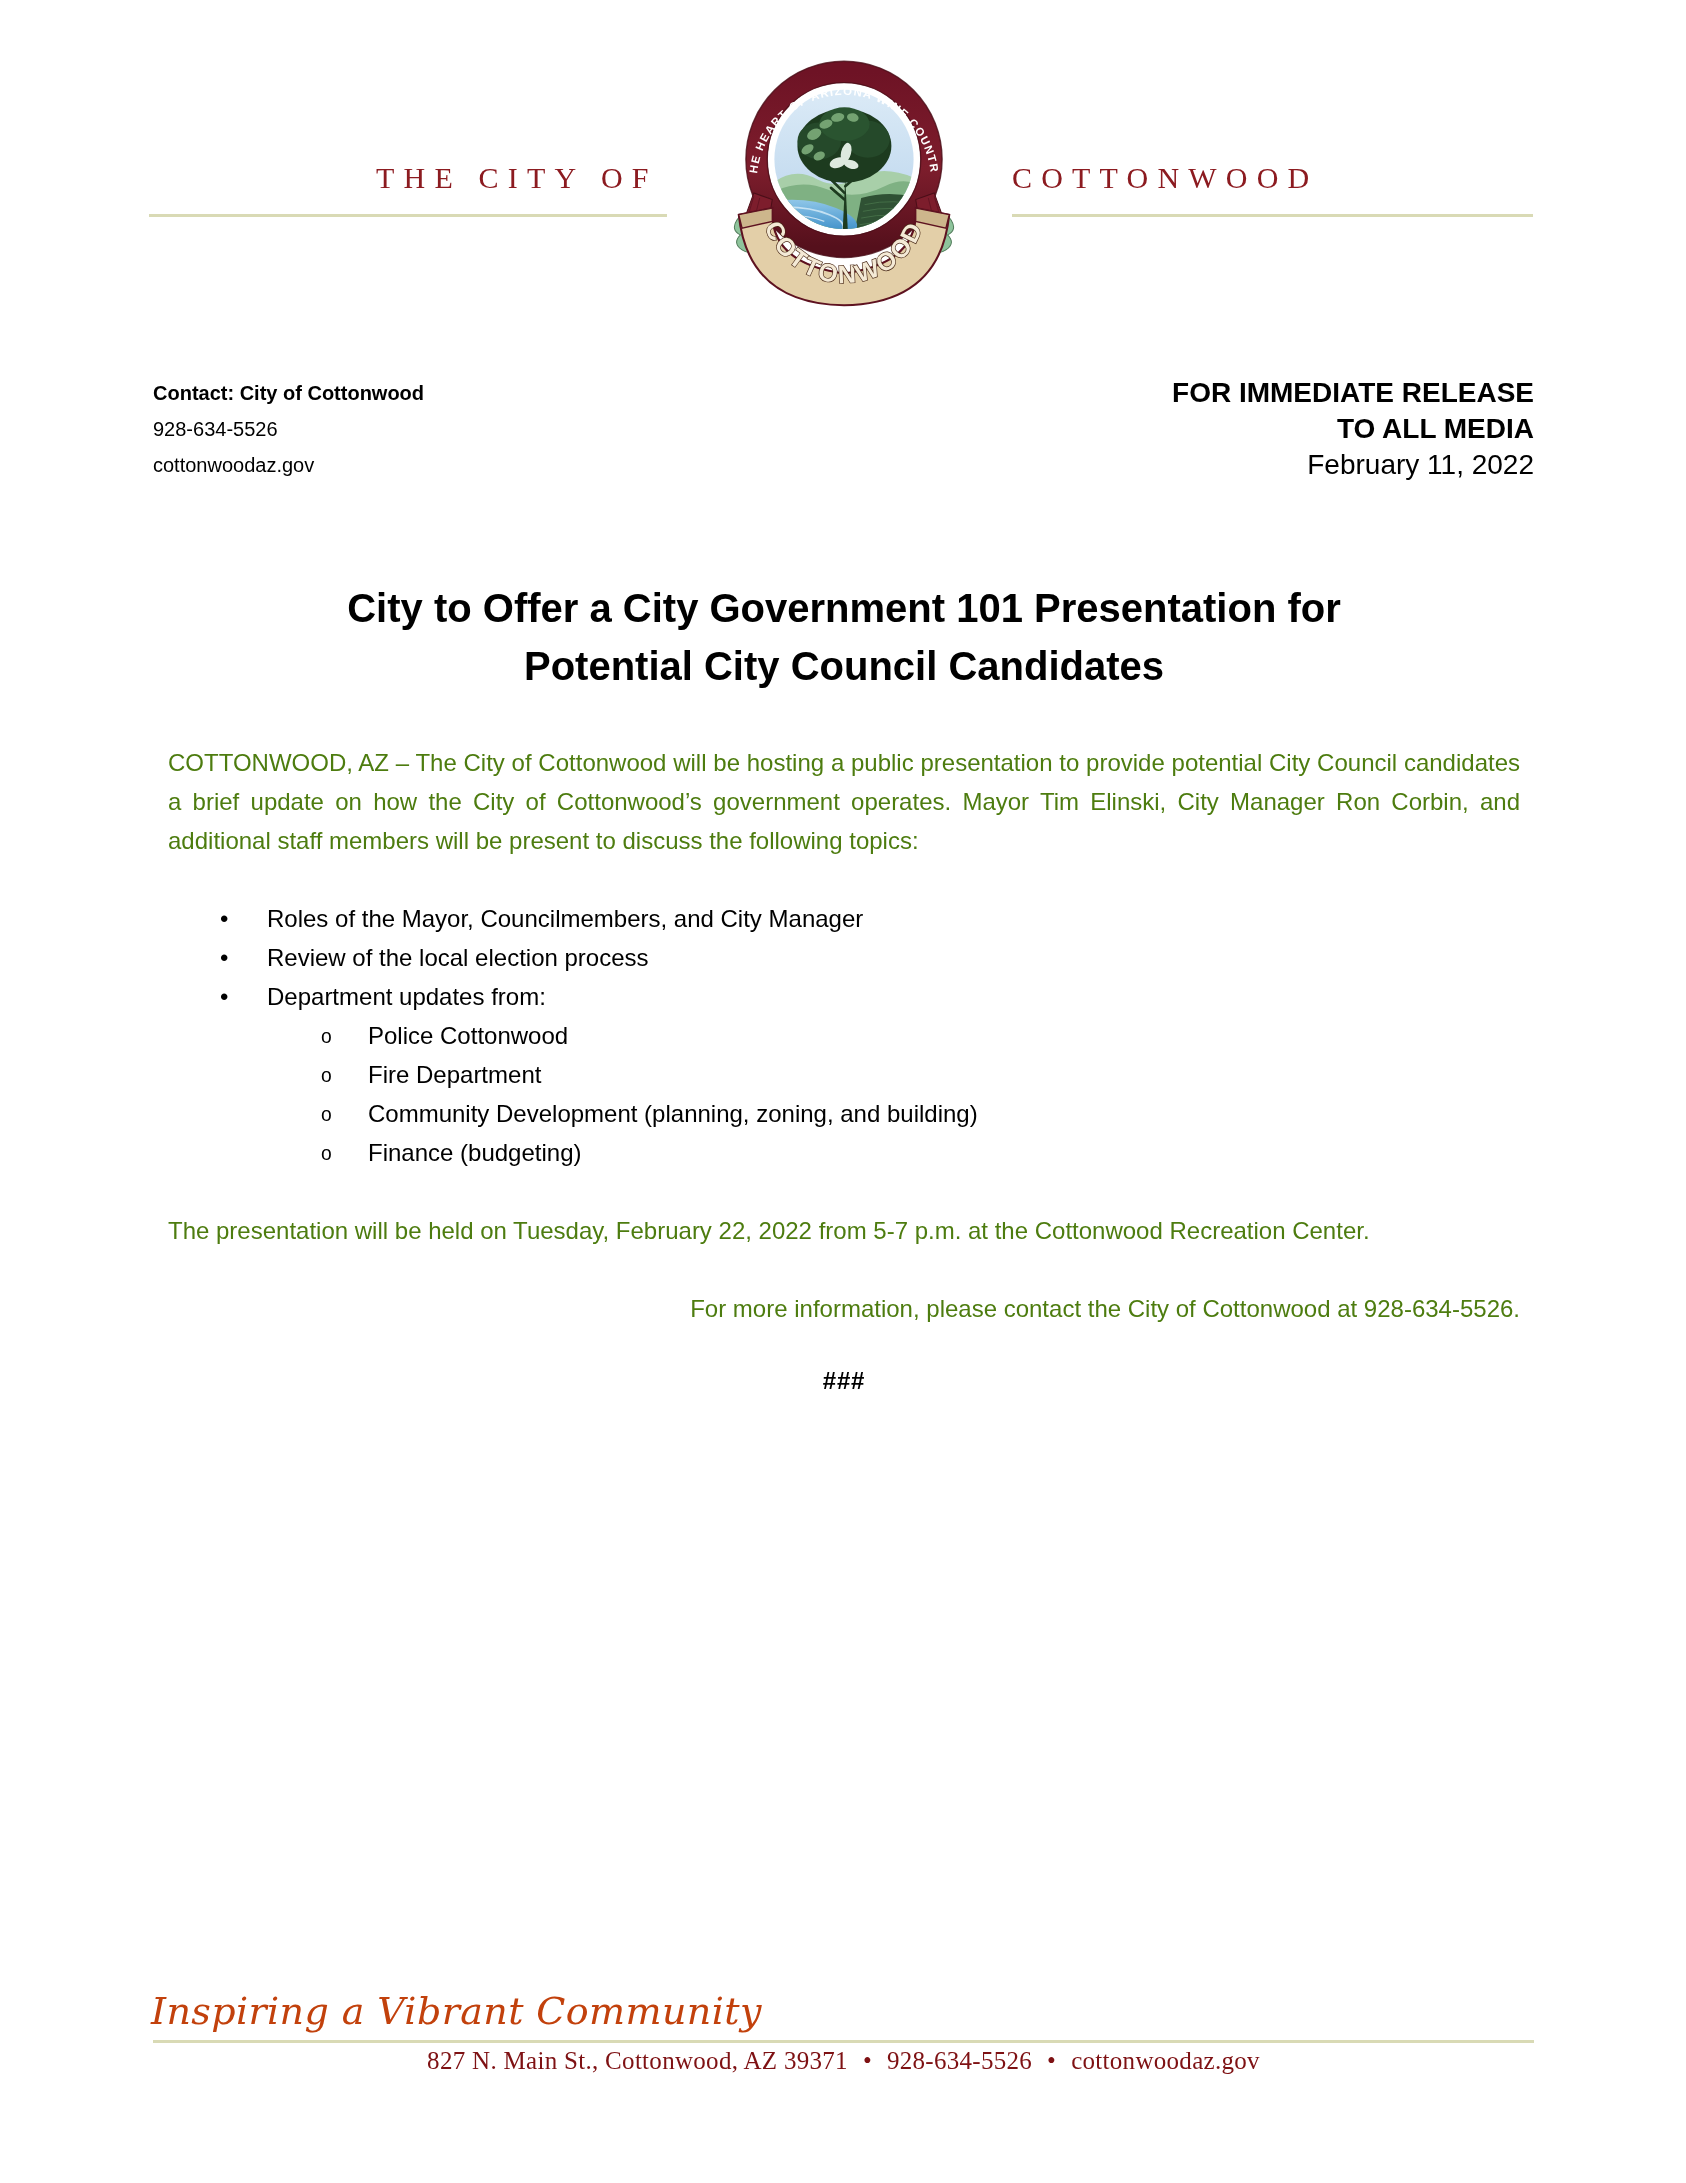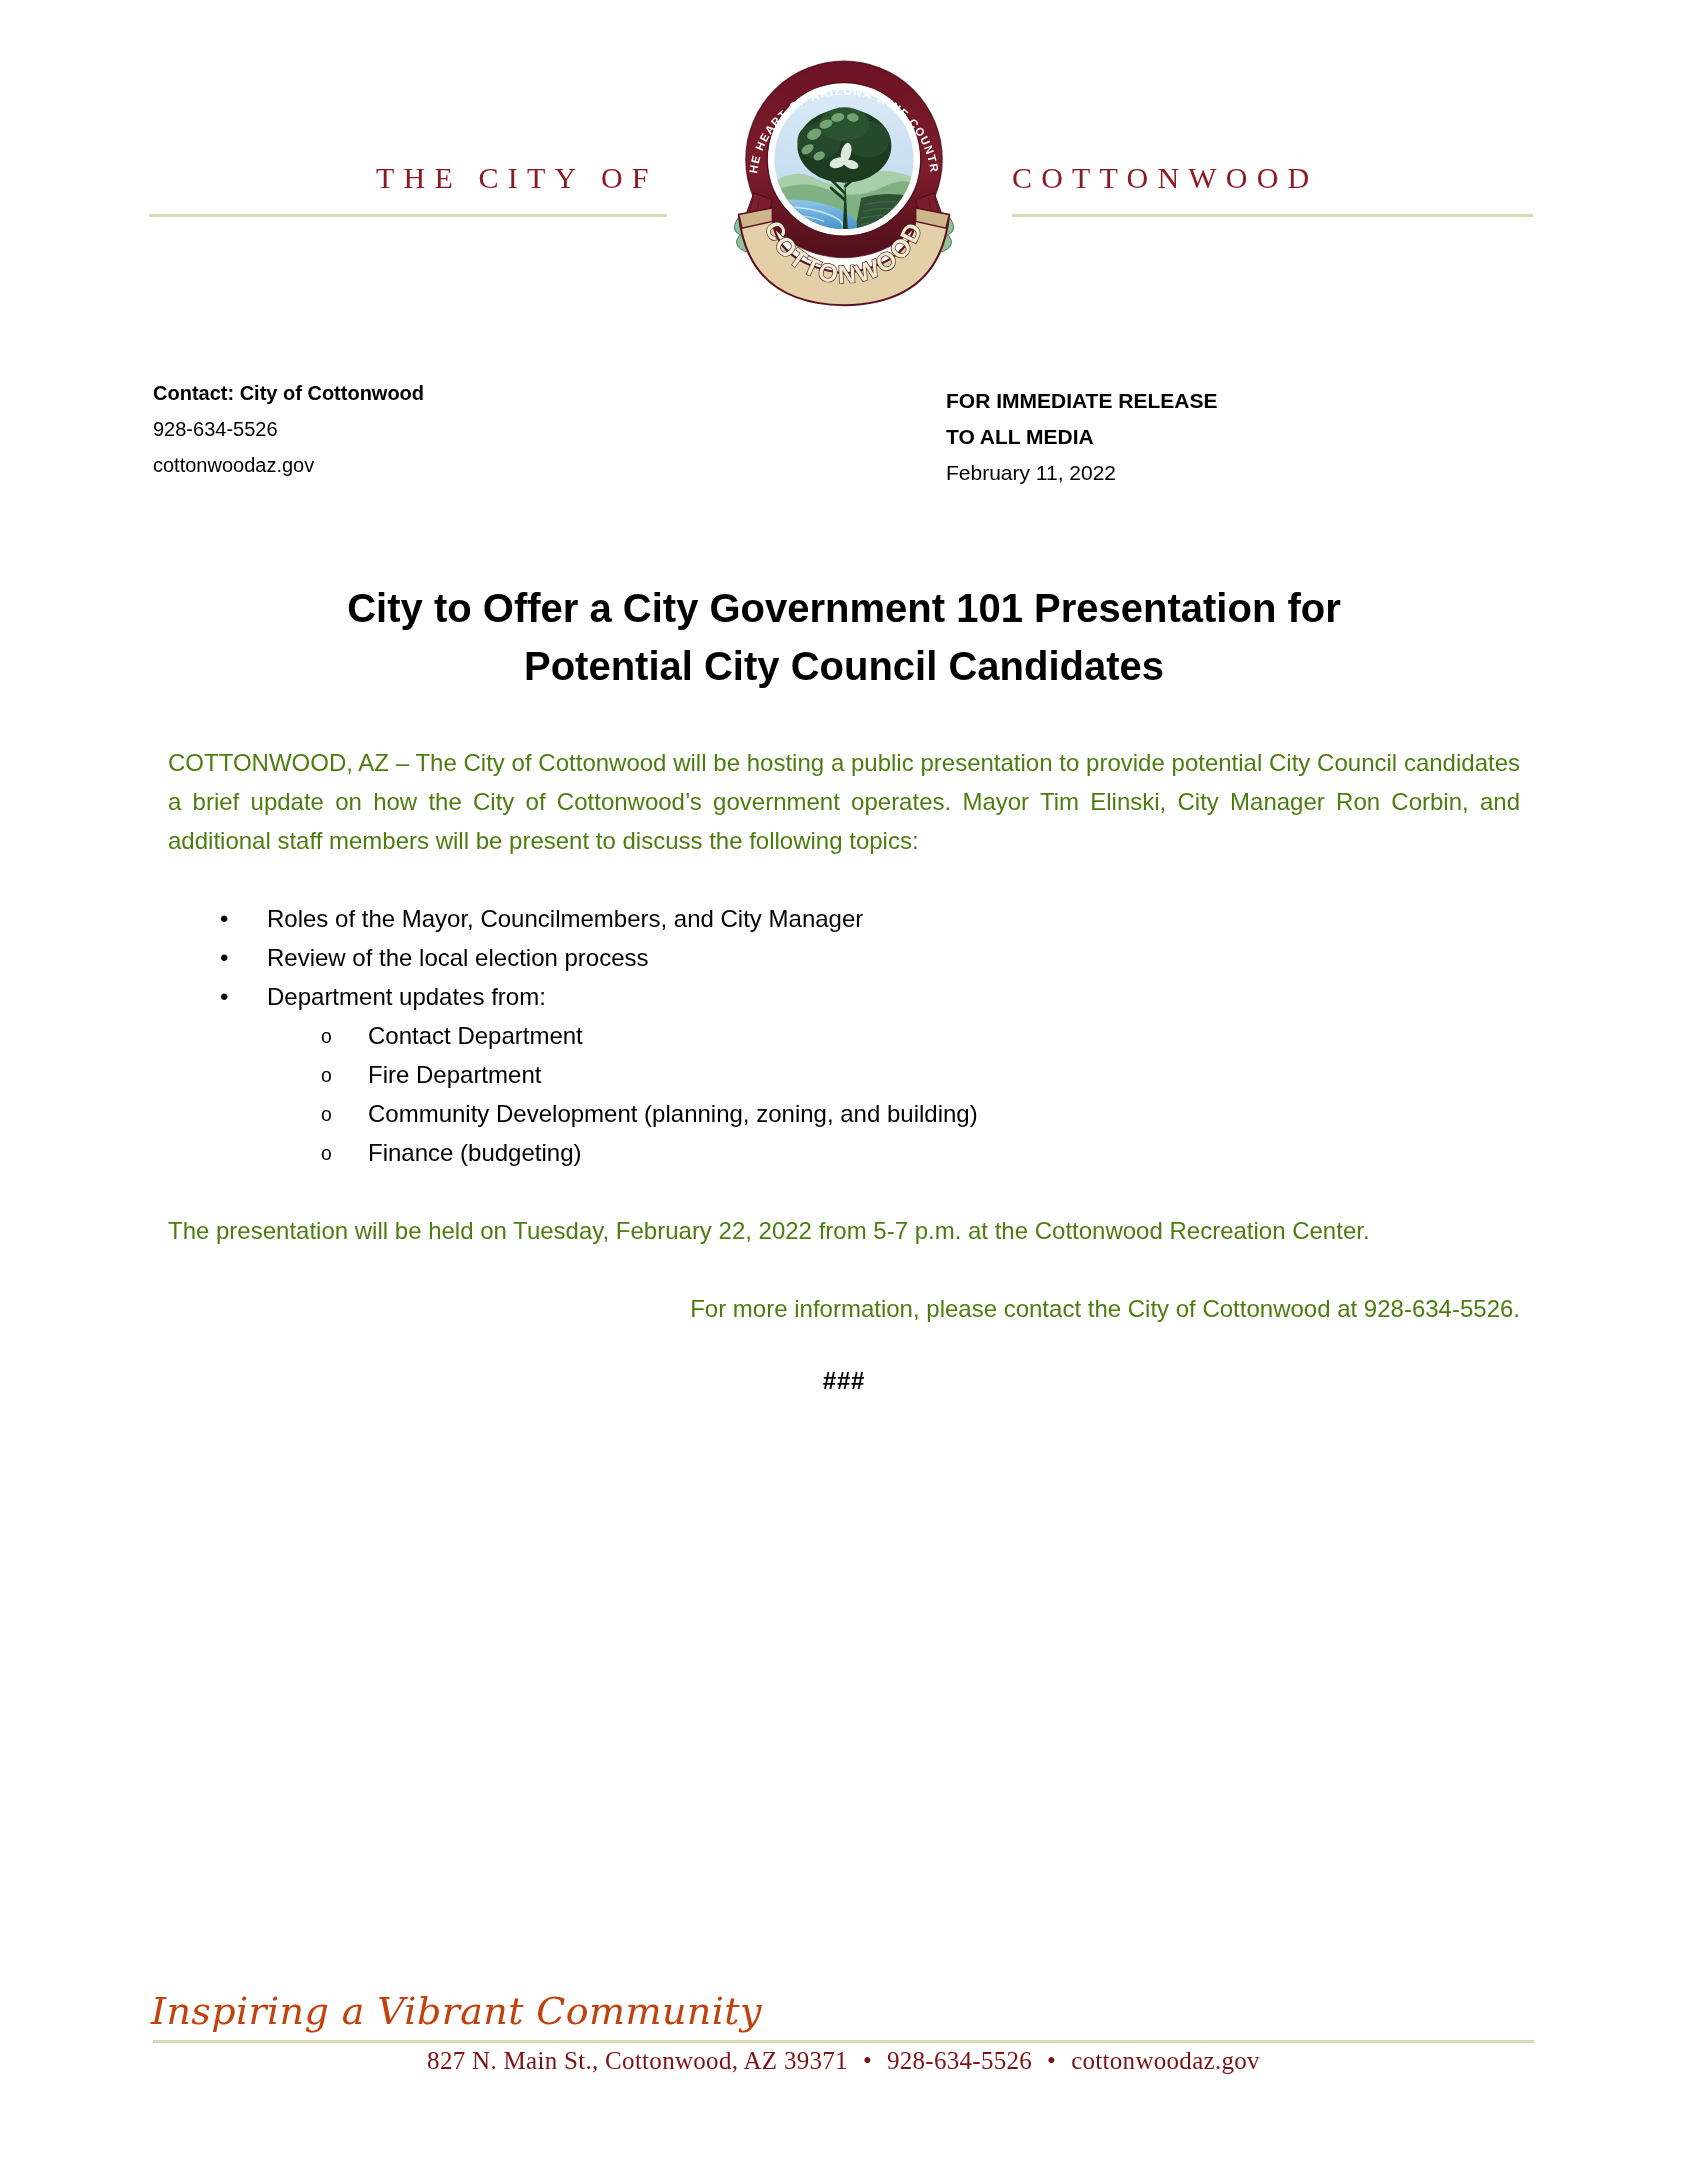--- a/index.html
+++ b/index.html
@@ -69,23 +69,24 @@
     width: 537px;
     font-size: 20px;
     line-height: 36px;
     color: #000;
   }
   .contact-block .bold { font-weight: bold; }
 
   .release-block {
     position: absolute;
     right: 153px;
-    top: 383px;
+    top: 375px;
     width: 588px;
-    font-size: 21px;
+    text-align: right;
+    font-size: 28px;
     line-height: 36px;
     color: #000;
   }
   .release-block .bold { font-weight: bold; }
 
   
   .headline {
     position: absolute;
     left: 172px;
     top: 579px;
@@ -367,21 +368,21 @@
       </li>
       <li>
         <span class="bullet-dot">•</span>
         <span>Department updates from:</span>
       </li>
     </ul>
 
     <ul class="subbullets">
       <li>
         <span class="sub-dot">o</span>
-        <span>Contact Department</span>
+        <span>Police Cottonwood</span>
       </li>
       <li>
         <span class="sub-dot">o</span>
         <span>Fire Department</span>
       </li>
       <li>
         <span class="sub-dot">o</span>
         <span>Community Development (planning, zoning, and building)</span>
       </li>
       <li>

